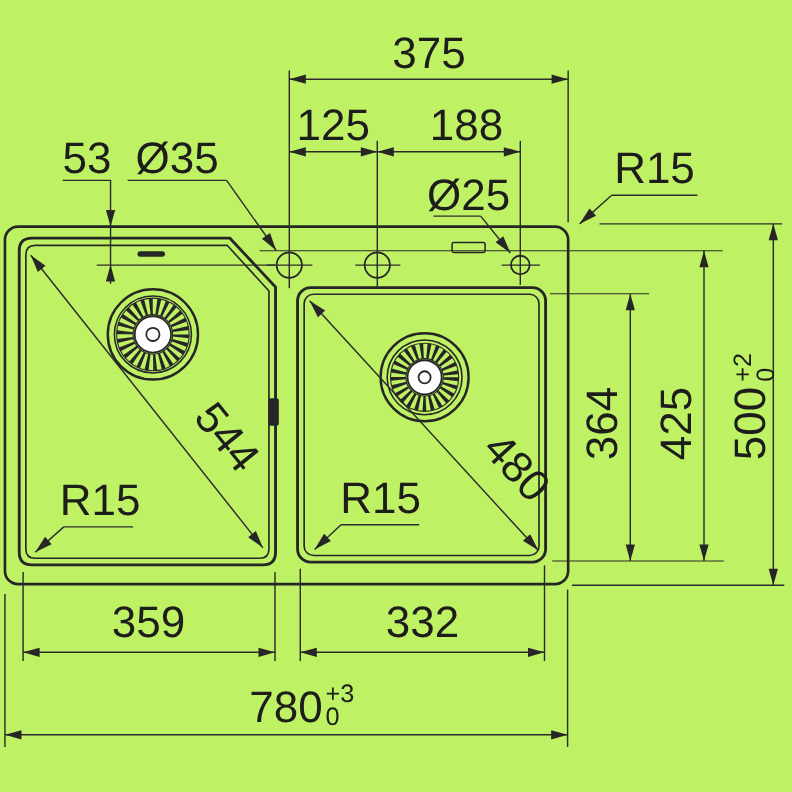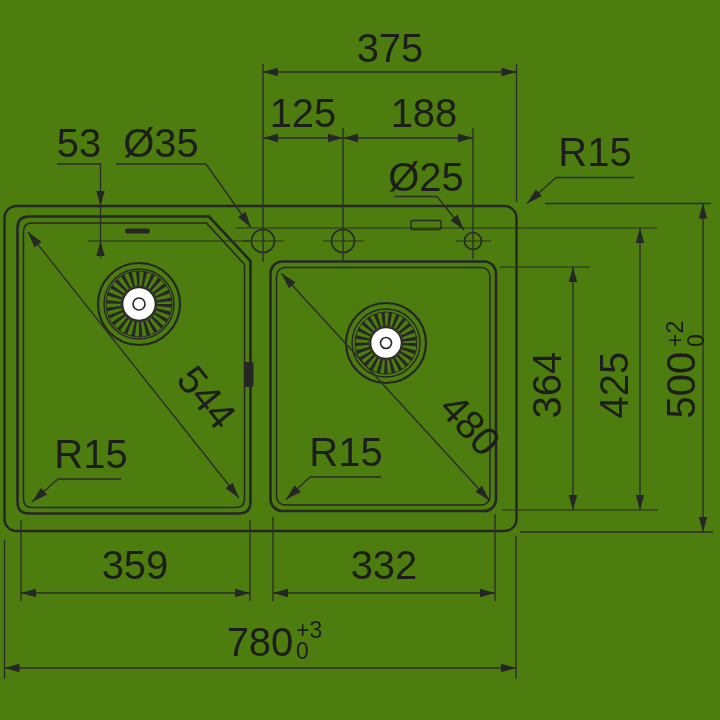--- a/index.html
+++ b/index.html
@@ -1,16 +1,16 @@
 <!DOCTYPE html>
 <html><head>
 <meta charset="utf-8">
 <style>
   html,body{margin:0;padding:0;background:#ffffff;}
-  .stage{position:relative;width:720px;height:720px;background:#4d7c0f;overflow:hidden;}
+  .stage{position:relative;width:720px;height:720px;background:#bef264;overflow:hidden;}
   svg{display:block;}
   text{font-family:"Liberation Sans","DejaVu Sans",sans-serif;fill:#1d1d1b;}
   .dim-label{font-size:40px;}
   .tol-label{font-size:23px;}
   .outline{stroke:#262626;fill:none;}
   .dimline{stroke:#2b2b2b;stroke-width:1.3;fill:none;}
   .thinline{stroke:#2b2b2b;stroke-width:1;fill:none;}
   .arrow{fill:#262626;stroke:none;}
 </style>
 </head>

